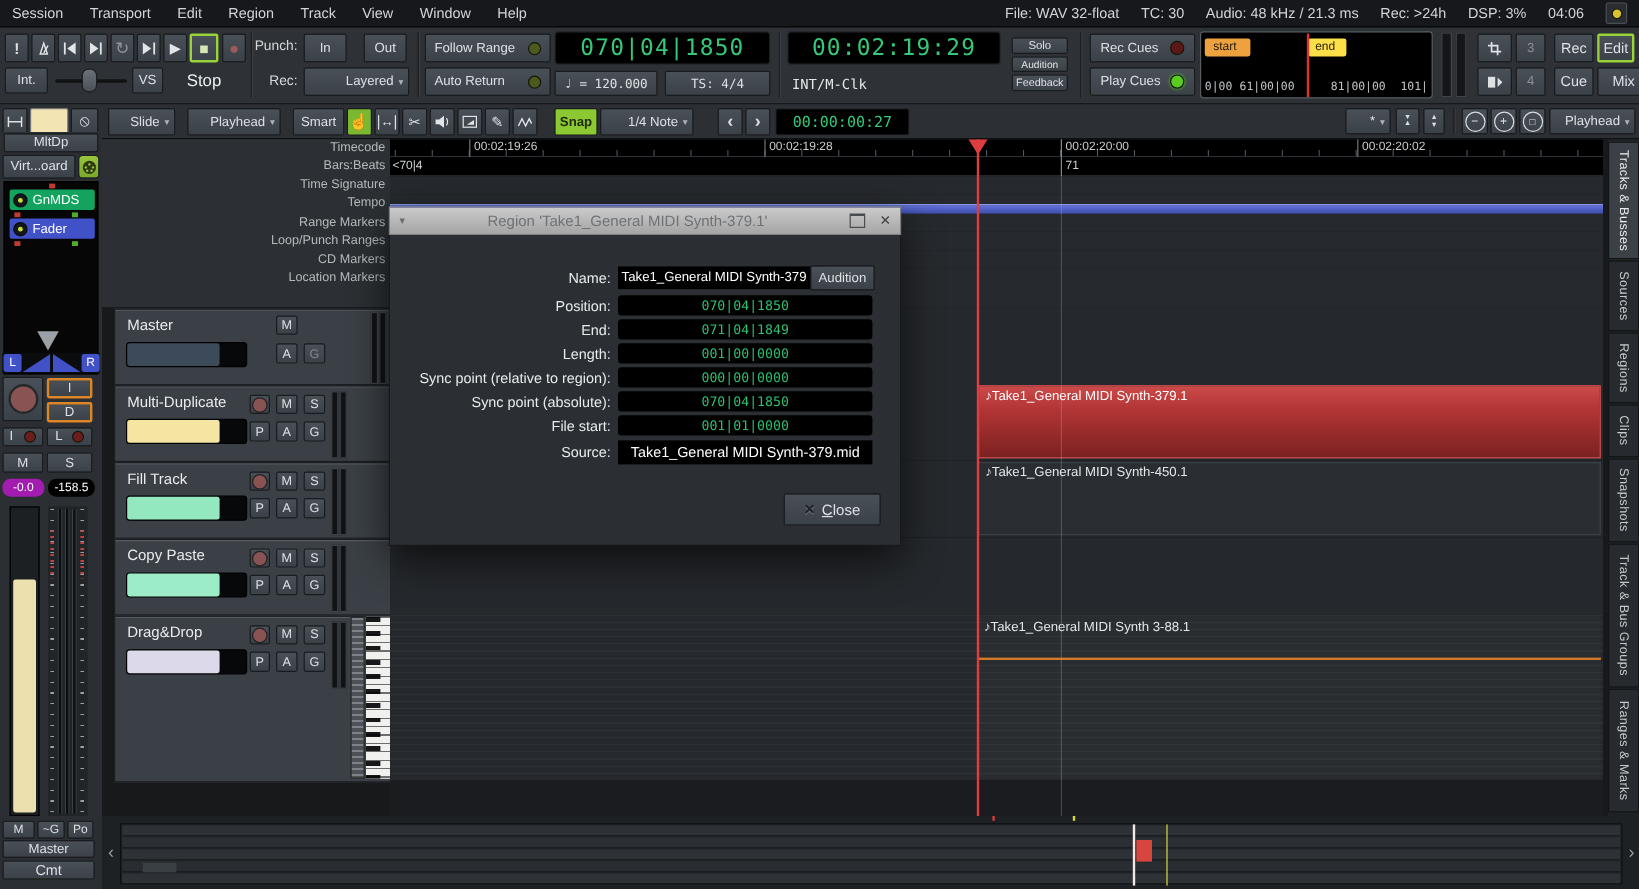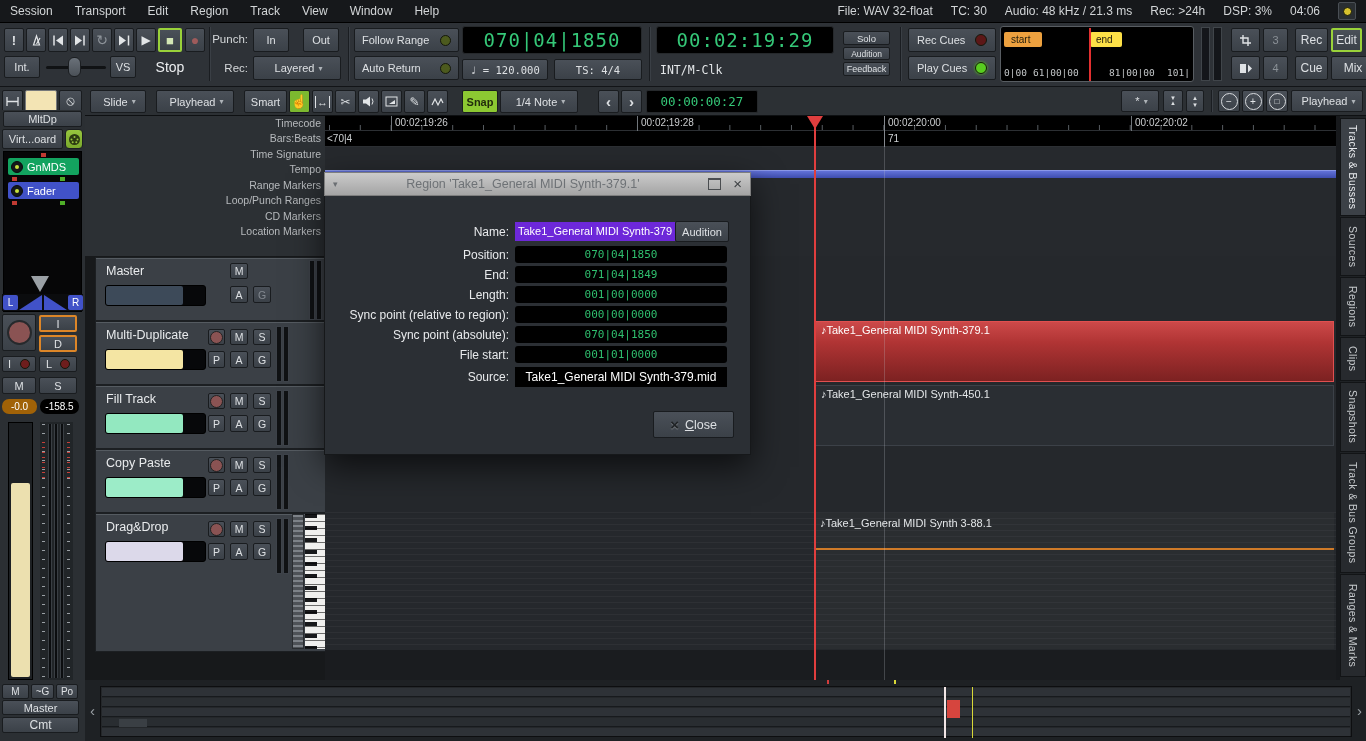--- a/index.html
+++ b/index.html
@@ -3,21 +3,21 @@
 <meta charset="utf-8">
 <style>
   html,body{margin:0;padding:0;background:#111;}
   #app{position:relative;width:1366px;height:741px;background:#1f2326;overflow:hidden;
        font-family:"Liberation Sans",sans-serif;-webkit-font-smoothing:antialiased;color:#d5d8da;}
   .abs{position:absolute;box-sizing:border-box;}
   .mono{font-family:"DejaVu Sans Mono",monospace;}
   .flexc{display:flex;align-items:center;justify-content:center;}
   .btn{background:linear-gradient(#4a5058,#3b4148);border:1px solid #191c1f;border-radius:2px;
        color:#dde0e3;font-size:11px;display:flex;align-items:center;justify-content:center;box-sizing:border-box;}
-  .dd{justify-content:center;padding:0 4px 0 7px;}
+  .dd{justify-content:flex-end;padding:0 4px 0 7px;}
   .caret{font-size:8px;color:#aeb3b8;margin-left:4px;}
   .led{border-radius:50%;display:inline-block;border:1px solid #14170b;}
   .clockbox{background:#000;border:1px solid #26292c;border-radius:3px;display:flex;align-items:center;justify-content:center;color:#35c878;}
   .vsep{width:1px;background:#1a1d21;box-shadow:1px 0 0 #3a3f45;}
   .vtab{writing-mode:vertical-rl;display:flex;align-items:center;justify-content:center;
         background:#272a2e;border:1px solid #121416;color:#c6c9cc;font-size:10.5px;letter-spacing:.4px;}
   .vtab.active{background:#3c4147;color:#e9ebee;}
   .rlabel{position:absolute;left:0;width:236px;text-align:right;font-size:10.5px;color:#b6b9bc;line-height:15px;}
   .hdr{position:absolute;left:10px;width:230px;background:#3b4046;border:1px solid #1c1f22;box-shadow:inset 0 1px 0 #555b61;}
   .hname{position:absolute;left:10px;top:6px;font-size:12.5px;color:#e9ebed;}
@@ -334,21 +334,21 @@
     <div class="abs btn" style="left:2px;top:246px;width:34px;height:16px;justify-content:space-between;padding:0 5px;">
       <span>I</span>
         <span class="led" style="width:8px;height:8px;background:#6e1d1d;"></span>
     </div>
     <div class="abs btn" style="left:39px;top:246px;width:38px;height:16px;justify-content:space-between;padding:0 6px;">
       <span>L</span>
         <span class="led" style="width:8px;height:8px;background:#6e1d1d;"></span>
     </div>
     <div class="abs btn" style="left:2px;top:267px;width:34px;height:17px;">M</div>
     <div class="abs btn" style="left:39px;top:267px;width:38px;height:17px;">S</div>
-    <div class="abs flexc" style="left:2px;top:289px;width:35px;height:15px;background:#a16207;border-radius:7px;color:#fff;font-size:10px;">-0.0</div>
+    <div class="abs flexc" style="left:2px;top:289px;width:35px;height:15px;background:#a21caf;border-radius:7px;color:#fff;font-size:10px;">-0.0</div>
     <div class="abs flexc" style="left:40px;top:289px;width:39px;height:15px;background:#000;border-radius:7px;color:#fff;font-size:10px;">-158.5</div>
 
     <div class="abs" style="left:8px;top:312px;width:25px;height:258px;background:#1d2023;border:1px solid #000;">
       <div class="abs" style="left:2px;right:2px;bottom:2px;height:194px;background:#ece0af;border-radius:2px;"></div>
     </div>
     <div class="abs" style="left:40px;top:312px;width:33px;height:258px;background:#212528;">
       <div class="abs" style="left:2px;top:2px;width:3px;height:254px;background:repeating-linear-gradient(180deg,#9aa0a5 0 1px,transparent 1px 9px);"></div>
       <div class="abs" style="left:2px;top:20px;width:3px;height:40px;background:repeating-linear-gradient(180deg,#c4403a 0 1px,transparent 1px 5px);"></div>
       <div class="abs" style="left:8px;top:2px;width:4px;height:254px;background:#0b0d0f;border-left:1px solid #3a3f44;border-right:1px solid #3a3f44;"></div>
       <div class="abs" style="left:14px;top:2px;width:4px;height:254px;background:#0b0d0f;border-left:1px solid #3a3f44;border-right:1px solid #3a3f44;"></div>
@@ -563,21 +563,21 @@
 
   <div class="abs" style="left:324px;top:172px;width:427px;height:283px;box-shadow:0 12px 32px rgba(0,0,0,0.65);z-index:10;">
     <div style="height:24px;background:linear-gradient(#cbcbcb,#a4a4a4);border:1px solid #7e7e7e;display:flex;align-items:center;box-sizing:border-box;padding:0 8px;">
       <span style="font-size:9px;color:#6a6e72;">▾</span>
       <span style="flex:1;text-align:center;font-size:12.5px;color:#6e7276;">Region 'Take1_General MIDI Synth-379.1'</span>
       <span style="width:11px;height:9px;border:1px solid #4a4d50;border-top-width:2px;margin-right:12px;"></span>
       <span style="font-size:15px;color:#3f4245;line-height:10px;">×</span>
     </div>
     <div style="position:relative;height:259px;background:#2b2f34;border:1px solid #16181a;border-top:none;box-sizing:border-box;">
       <span class="dlabel" style="top:29px;">Name:</span>
-      <div class="abs" style="left:190px;top:26px;width:174px;height:19px;background:#6d28d9;color:#fff;font-size:11px;line-height:19px;padding:0 3px;overflow:hidden;white-space:nowrap;">Take1_General MIDI Synth-379</div>
+      <div class="abs" style="left:190px;top:26px;width:174px;height:19px;background:#000000;color:#fff;font-size:11px;line-height:19px;padding:0 3px;overflow:hidden;white-space:nowrap;">Take1_General MIDI Synth-379</div>
       <div class="abs btn" style="left:350px;top:25px;width:54px;height:21px;">Audition</div>
 
       <span class="dlabel" style="top:52px;">Position:</span>
       <div class="dclock mono" style="top:50px;">070|04|1850</div>
       <span class="dlabel" style="top:72px;">End:</span>
       <div class="dclock mono" style="top:70px;">071|04|1849</div>
       <span class="dlabel" style="top:92px;">Length:</span>
       <div class="dclock mono" style="top:90px;">001|00|0000</div>
       <span class="dlabel" style="top:112px;">Sync point (relative to region):</span>
       <div class="dclock mono" style="top:110px;">000|00|0000</div>

